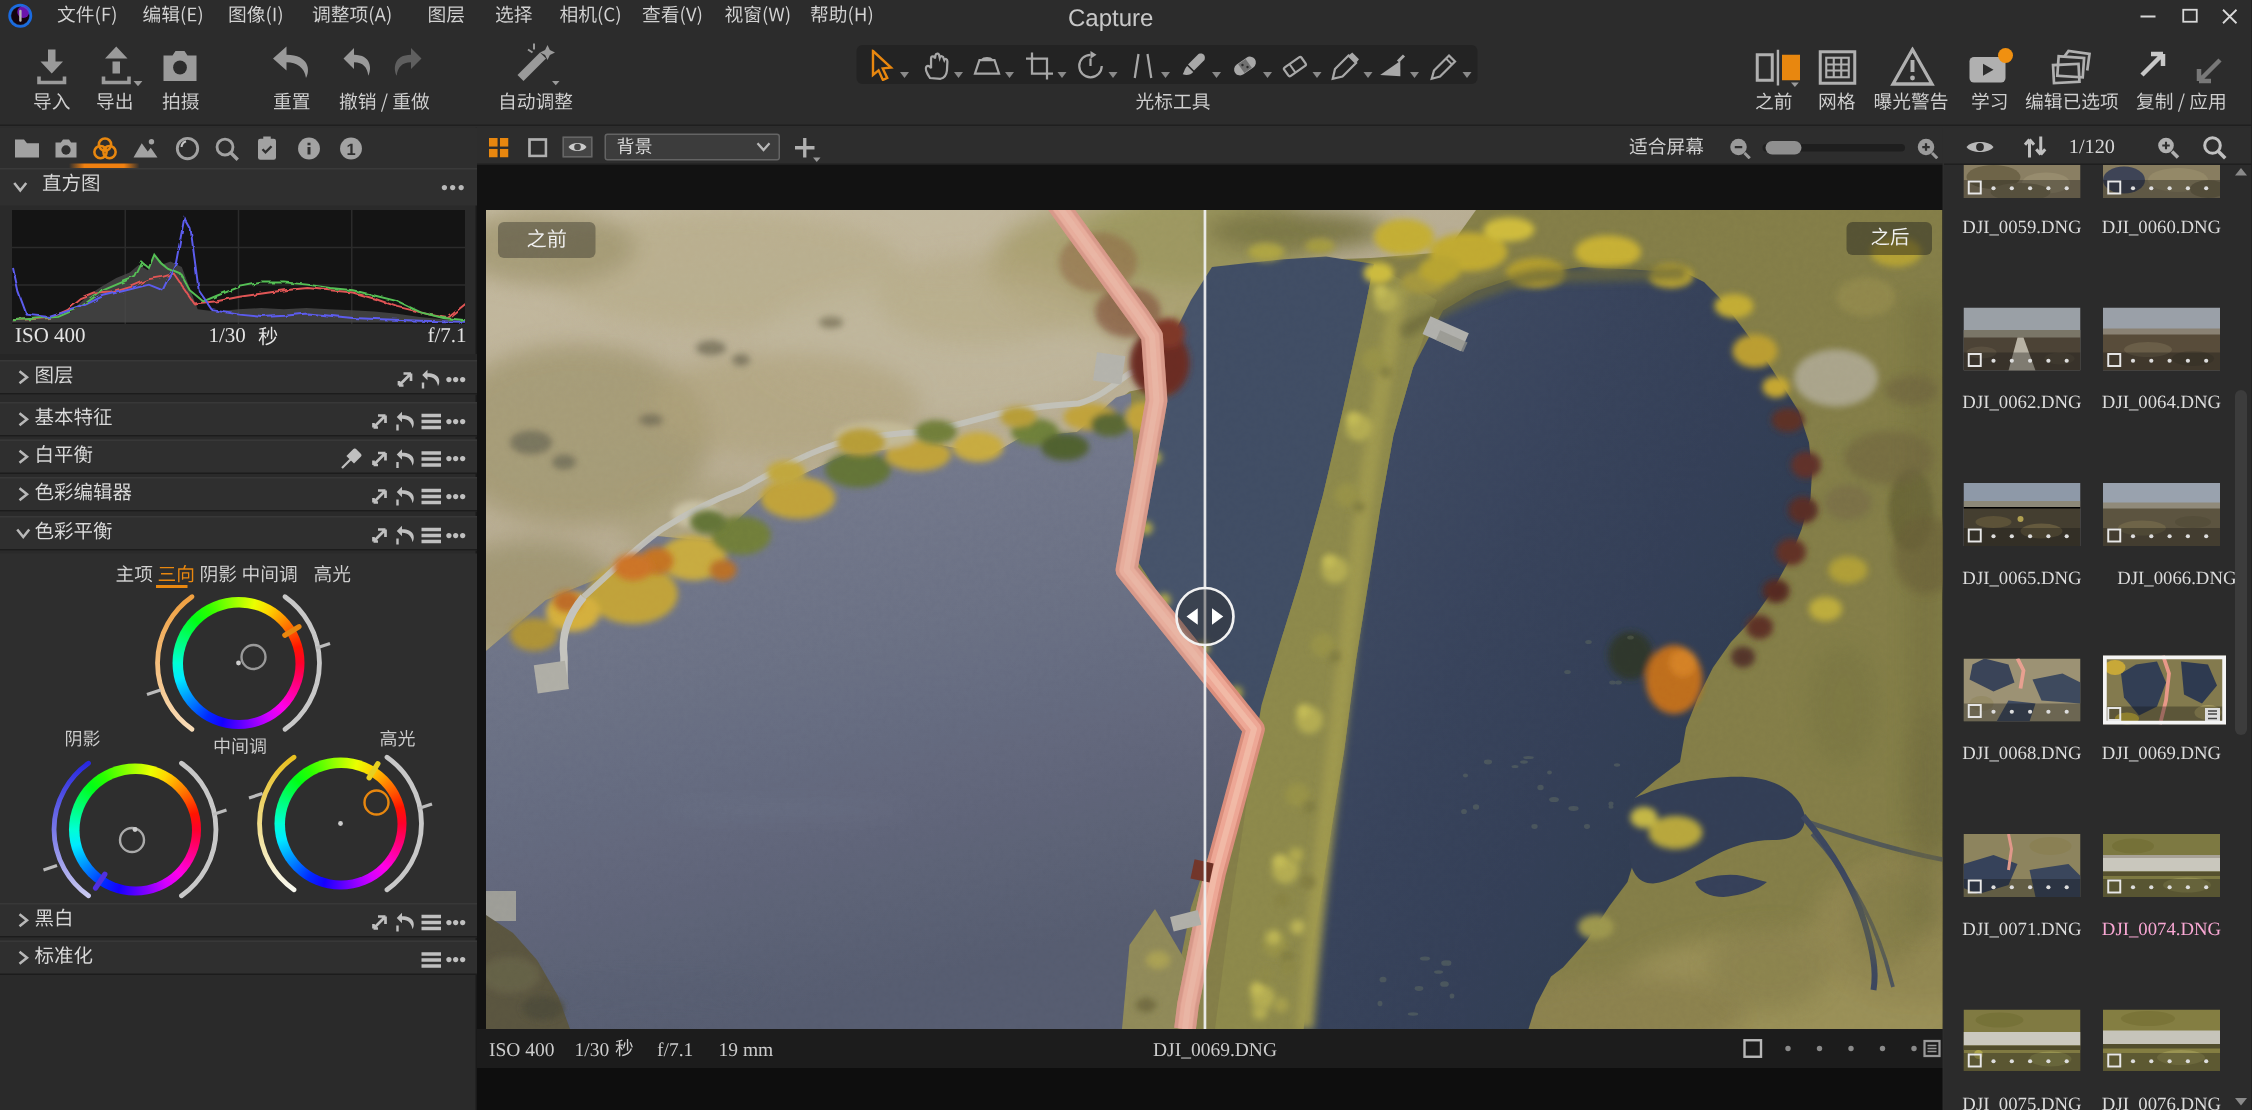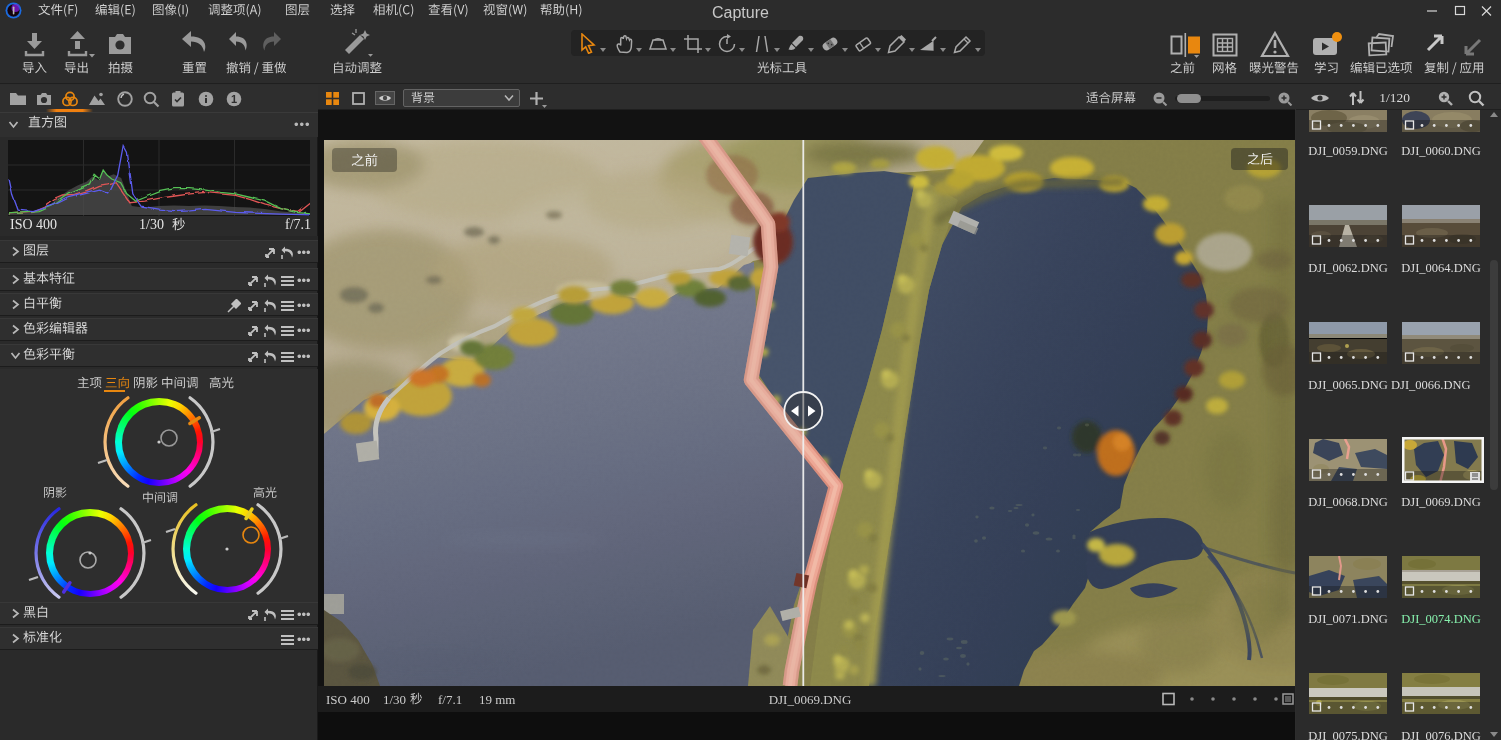--- a/index.html
+++ b/index.html
@@ -1247,21 +1247,21 @@
       <ellipse cx="60" cy="26" rx="12" ry="4" fill="#554e3a"></ellipse>
       <rect x="0" y="30" width="78" height="12" fill="#141414" opacity="0.35"></rect>
       <rect x="3.5" y="31" width="8" height="8" fill="none" stroke="#e8e8e8" stroke-width="1.3"></rect>
       <circle cx="20.0" cy="35.5" r="1.4" fill="#dddddd"></circle>
       <circle cx="32.2" cy="35.5" r="1.4" fill="#dddddd"></circle>
       <circle cx="44.4" cy="35.5" r="1.4" fill="#dddddd"></circle>
       <circle cx="56.6" cy="35.5" r="1.4" fill="#dddddd"></circle>
       <circle cx="68.8" cy="35.5" r="1.4" fill="#dddddd"></circle>
     </svg>
 <div class="abs" style="left:1298px;top:378px;width:100px;text-align:center;font-family:'Liberation Serif',serif;font-size:12.5px;color:#dcdcdc">DJI_0065.DNG</div>
-<div class="abs" style="left:1391px;top:378px;width:100px;text-align:left;font-family:'Liberation Serif',serif;font-size:12.5px;color:#dcdcdc">DJI_0066.DNG</div>
+<div class="abs" style="left:1391px;top:378px;width:100px;text-align:right;font-family:'Liberation Serif',serif;font-size:12.5px;color:#dcdcdc">DJI_0066.DNG</div>
 <svg class="abs" style="left:1309px;top:439px" width="78" height="42" viewBox="0 0 78 42">
       <rect width="78" height="42" fill="#9c9274"></rect>
       <path d="M14 0 L30 4 L34 16 L20 22 L4 14 L6 4 Z" fill="#3a4458"></path>
       <path d="M46 14 L66 10 L78 16 L78 30 L52 28 Z" fill="#3e4a5e"></path>
       <path d="M30 28 L48 30 L44 42 L22 42 Z" fill="#404c60"></path>
       <path d="M36 0 L40 8 L38 20" stroke="#e8a090" stroke-width="2.5" fill="none"></path>
       <ellipse cx="12" cy="30" rx="8" ry="5" fill="#958b66"></ellipse>
       <rect x="0" y="30" width="78" height="12" fill="#141414" opacity="0.35"></rect>
       <rect x="3.5" y="31" width="8" height="8" fill="none" stroke="#e8e8e8" stroke-width="1.3"></rect>
       <circle cx="20.0" cy="35.5" r="1.4" fill="#dddddd"></circle>
@@ -1309,21 +1309,21 @@
       <ellipse cx="56" cy="34" rx="16" ry="5" fill="#928e50"></ellipse>
       <rect x="0" y="30" width="78" height="12" fill="#141414" opacity="0.35"></rect>
       <rect x="3.5" y="31" width="8" height="8" fill="none" stroke="#e8e8e8" stroke-width="1.3"></rect>
       <circle cx="20.0" cy="35.5" r="1.4" fill="#dddddd"></circle>
       <circle cx="32.2" cy="35.5" r="1.4" fill="#dddddd"></circle>
       <circle cx="44.4" cy="35.5" r="1.4" fill="#dddddd"></circle>
       <circle cx="56.6" cy="35.5" r="1.4" fill="#dddddd"></circle>
       <circle cx="68.8" cy="35.5" r="1.4" fill="#dddddd"></circle>
     </svg>
 <div class="abs" style="left:1298px;top:612px;width:100px;text-align:center;font-family:'Liberation Serif',serif;font-size:12.5px;color:#dcdcdc">DJI_0071.DNG</div>
-<div class="abs" style="left:1391px;top:612px;width:100px;text-align:center;font-family:'Liberation Serif',serif;font-size:12.5px;color:#86efac">DJI_0074.DNG</div>
+<div class="abs" style="left:1391px;top:612px;width:100px;text-align:center;font-family:'Liberation Serif',serif;font-size:12.5px;color:#f9a8d4">DJI_0074.DNG</div>
 <svg class="abs" style="left:1309px;top:673px" width="78" height="41" viewBox="0 0 78 41">
       <rect width="78" height="41" fill="#807a42"></rect>
       <rect y="15" width="78" height="9" fill="#cbc9bf"></rect>
       <rect y="24" width="78" height="3" fill="#504c2c"></rect>
       <ellipse cx="24" cy="7" rx="16" ry="5" fill="#767238"></ellipse>
       <ellipse cx="58" cy="33" rx="14" ry="5" fill="#969250"></ellipse>
       <circle cx="10" cy="30" r="3" fill="#b0a84e"></circle>
       <rect x="0" y="29" width="78" height="12" fill="#141414" opacity="0.35"></rect>
       <rect x="3.5" y="30" width="8" height="8" fill="none" stroke="#e8e8e8" stroke-width="1.3"></rect>
       <circle cx="20.0" cy="34.5" r="1.4" fill="#dddddd"></circle>

